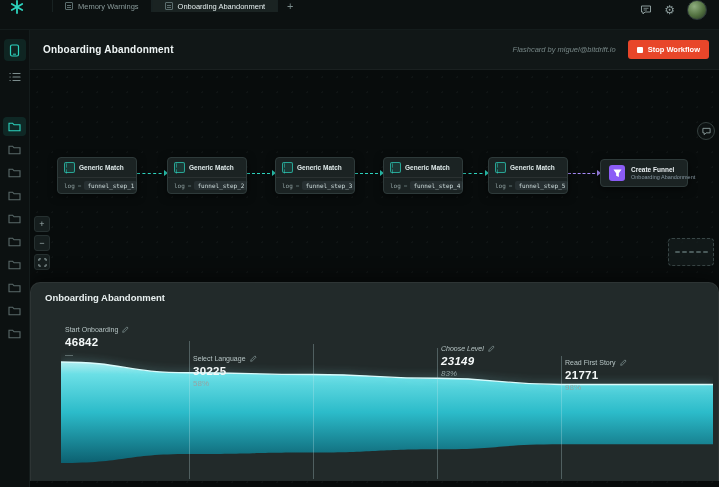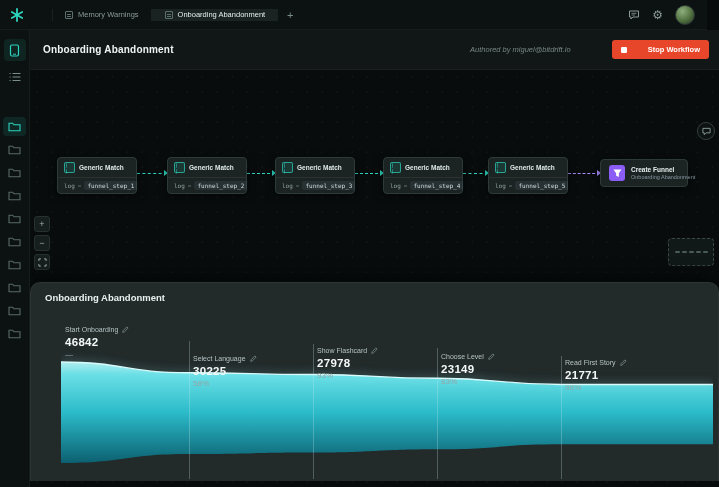--- a/index.html
+++ b/index.html
@@ -1,22 +1,22 @@
 <!DOCTYPE html>
 <html><head>
 <meta charset="utf-8">
 <style>
   * { margin:0; padding:0; box-sizing:border-box; }
   html,body { width:719px; height:487px; overflow:hidden; background:#070b0b;
     font-family:"Liberation Sans", sans-serif; -webkit-font-smoothing:antialiased; }
   .app { position:relative; width:719px; height:487px; background:#070b0b; }
 
   
-  .topbar { position:absolute; left:0; top:0; right:12px; height:30px; background:#0c1111;
-    display:flex; align-items:center; border-bottom:1px solid #141c1c; z-index:20; }
+  .topbar { position:absolute; left:0; top:0; right:0; height:30px; background:#0c1111;
+    display:flex; align-items:flex-start; border-bottom:1px solid #141c1c; z-index:20; }
   .logo { width:34px; display:flex; align-items:center; justify-content:center; }
   .tabs { display:flex; align-items:stretch; margin-left:18px; }
   .tab { display:flex; align-items:center; gap:5px; padding:0 12px; font-size:7.5px;
     color:#8a9a9a; border-right:1px solid #182222; border-left:1px solid #182222; cursor:default; }
   .tab.active { background:#1a2322; color:#e4eeee; }
   .tab-icon { width:8px; height:8px; border:1px solid #5c6e6e; border-radius:1px; position:relative; }
   .tab-icon::after { content:''; position:absolute; left:1px; right:1px; top:2px; height:1px; background:#5c6e6e;
     box-shadow:0 2px 0 #5c6e6e; }
   .new-tab { width:24px; display:flex; align-items:center; justify-content:center; color:#7c8d8d; font-size:11px; }
   .topbar-right { margin-left:auto; display:flex; align-items:center; gap:12px; padding-right:12px; }
@@ -33,22 +33,22 @@
   .folder-list { margin-top:24px; display:flex; flex-direction:column; align-items:center; }
   .side-folder { color:#5a6a6a; padding:4px 5px; border-radius:4px; margin-bottom:4px; display:flex; }
   .side-folder.active { color:#2dd4bf; background:rgba(45,212,191,0.12); }
 
   .main { position:absolute; left:30px; top:30px; right:0; bottom:0; }
   .page-header { position:absolute; left:0; top:0; right:0; height:40px; background:#111717;
     display:flex; align-items:center; padding:0 10px 0 13px; border-bottom:1px solid rgba(255,255,255,0.04); z-index:10; }
   .page-title { font-size:10px; font-weight:bold; color:#eef4f4; letter-spacing:.2px; }
   .ph-right { margin-left:auto; display:flex; align-items:center; gap:12px; }
   .authored { font-size:7.5px; font-style:italic; color:#778787; }
-  .stop-btn { display:flex; align-items:center; gap:21px; background:#e8462a; border:none; border-radius:3px;
-    color:#fff; font-size:7.5px; font-weight:bold; padding:5px 9px; cursor:pointer; font-family:inherit;margin-left:29px; }
+  .stop-btn { display:flex; align-items:center; gap:5px; background:#e8462a; border:none; border-radius:3px;
+    color:#fff; font-size:7.5px; font-weight:bold; padding:5px 9px; cursor:pointer; font-family:inherit; }
   .stop-sq { width:6px; height:6px; background:#fff; border-radius:1px; }
 
   
   .canvas { position:absolute; left:0; top:40px; right:0; bottom:0; background:#080c0c;
     background-image:radial-gradient(rgba(130,160,160,0.06) 1px, transparent 1px); background-size:15px 15px; }
 
   .node { position:absolute; top:87px; background:#1b2323; border:1px solid #2e3a3a; border-radius:4px;
     width:80px; box-shadow:0 2px 8px rgba(0,0,0,.5); z-index:3; }
   .node-top { display:flex; align-items:center; gap:4px; padding:4px 6px; }
   .node-icon { width:11px; height:11px; border-radius:2px; background:rgba(45,212,191,.12);
@@ -208,21 +208,21 @@
           </svg>
         </span>
       </div>
   </div>
 
   <div class="main">
 
     <div class="page-header">
       <span class="page-title">Onboarding Abandonment</span>
       <div class="ph-right">
-        <span class="authored">Authored by miguel@bitdrift.io</span>
+        <span class="authored">Flashcard by miguel@bitdrift.io</span>
         <button class="stop-btn">
           <span class="stop-sq"></span>
           <span>Stop Workflow</span>
         </button>
       </div>
     </div>
 
     <div class="canvas">
 
       <div class="conn" style="left:107px;width:30px;"></div>
@@ -364,34 +364,22 @@
               <span class="edit">
                   <svg width="7" height="7" viewBox="0 0 8 8">
                     <path d="M0.8 7.2 L1.2 5.4 L5.6 1 L7 2.4 L2.6 6.8 Z" fill="none" stroke="currentColor" stroke-width="0.9"></path>
                   </svg>
                 </span>
             </div>
             <div class="stage-value">30225</div>
             <div class="stage-pct">58%</div>
           </div>
 
-          <div class="stage" style="left:256px; top:34px;">
-            <div class="stage-row">
-              <span class="stage-label">Show Flashcard</span>
-              <span class="edit">
-                  <svg width="7" height="7" viewBox="0 0 8 8">
-                    <path d="M0.8 7.2 L1.2 5.4 L5.6 1 L7 2.4 L2.6 6.8 Z" fill="none" stroke="currentColor" stroke-width="0.9"></path>
-                  </svg>
-                </span>
-            </div>
-            <div class="stage-value">27978</div>
-            <div class="stage-pct">93%</div>
-          </div>
-
-          <div class="stage" style="left:380px; top:40px;">
+
+          <div class="stage" style="left:380px; top:32px;font-style:italic;">
             <div class="stage-row">
               <span class="stage-label">Choose Level</span>
               <span class="edit">
                   <svg width="7" height="7" viewBox="0 0 8 8">
                     <path d="M0.8 7.2 L1.2 5.4 L5.6 1 L7 2.4 L2.6 6.8 Z" fill="none" stroke="currentColor" stroke-width="0.9"></path>
                   </svg>
                 </span>
             </div>
             <div class="stage-value">23149</div>
             <div class="stage-pct">83%</div>

